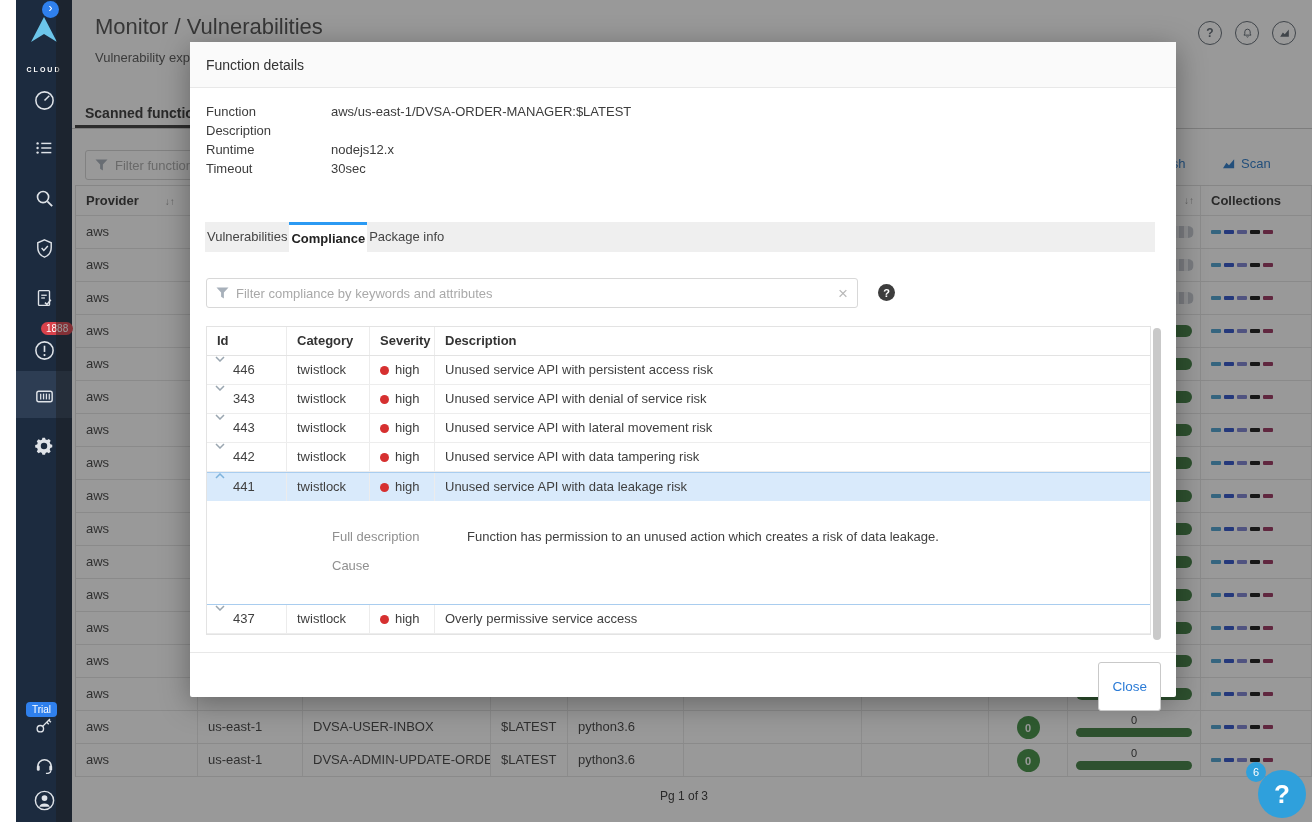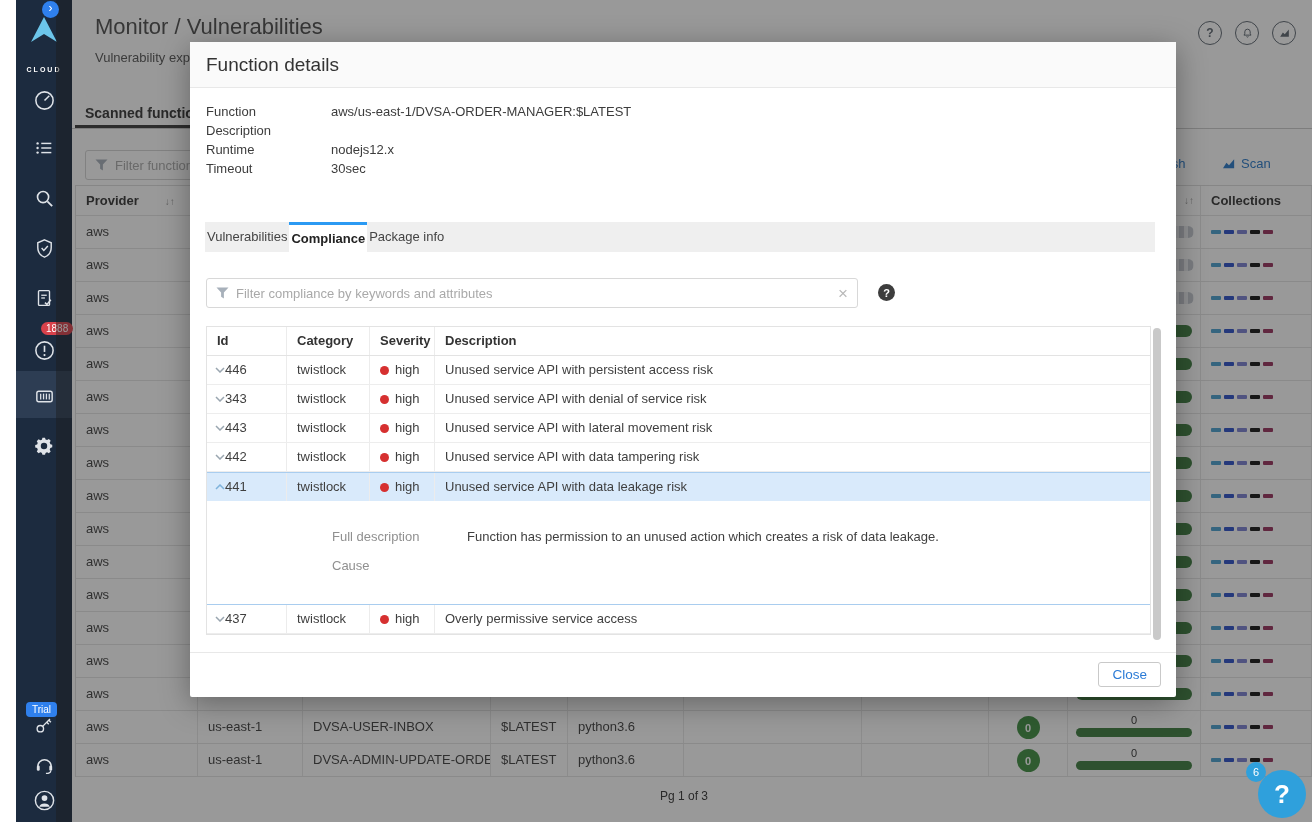--- a/index.html
+++ b/index.html
@@ -69,47 +69,47 @@
     justify-content:center;z-index:60;cursor:pointer}
   .helpbadge{position:absolute;left:1246px;top:762px;width:20px;height:20px;border-radius:50%;
     background:#2fa0dc;color:#fff;font-size:11px;display:flex;align-items:center;justify-content:center;z-index:61}
 
   .overlay{position:absolute;left:56px;top:0;width:1256px;height:822px;background:rgba(28,28,28,0.45);z-index:40}
 
   
   .modal{position:absolute;left:190px;top:42px;width:986px;height:655px;background:#fff;z-index:50;
     border-radius:2px;box-shadow:0 6px 30px rgba(0,0,0,.35)}
   .m-header{height:46px;background:#fafafa;border-bottom:1px solid #e8e8e8;line-height:46px;
-    padding-left:16px;font-size:19px;color:#333}
+    padding-left:16px;font-size:14px;color:#333}
   .m-details{position:absolute;left:16px;top:60px;font-size:13px;color:#3c3c3c}
   .m-drow{display:grid;grid-template-columns:125px auto;line-height:19px}
   .m-tabs{position:absolute;left:15px;top:180px;width:950px;height:30px;background:#efefef;display:flex}
   .m-tab{padding:0 2px;line-height:30px;font-size:13px;color:#444;cursor:pointer}
   .m-tab.active{background:#fff;border-top:3px solid #2b9af3;line-height:27px;font-weight:bold;color:#222}
   .m-filter{position:absolute;left:16px;top:236px;width:652px;height:30px;border:1px solid #d8d8d8;
     border-radius:3px;display:flex;align-items:center;padding:0 9px;gap:7px;background:#fff}
   .m-filter input{border:none;outline:none;font-size:13px;flex:1;font-family:inherit;color:#555}
   .m-filter input::placeholder{color:#a9a9a9}
   .m-clear{color:#b9b9b9;font-size:17px;cursor:pointer;line-height:1}
   .m-help{position:absolute;left:688px;top:242px;width:17px;height:17px;border-radius:50%;background:#3d3d3d;
     color:#fff;font-size:11px;font-weight:bold;display:flex;align-items:center;justify-content:center;cursor:pointer}
   .m-table{position:absolute;left:16px;top:284px;width:945px;border:1px solid #e3e3e3;font-size:13px}
   .m-tr{display:grid;grid-template-columns:80px 83px 65px 1fr;height:29px;border-bottom:1px solid #ededed}
   .m-tc{border-right:1px solid #ececec;padding-left:10px;line-height:28px;overflow:hidden;white-space:nowrap}
   .m-tc:last-child{border-right:none}
   .m-thead{font-weight:bold;color:#333;border-bottom:1px solid #e3e3e3}
-  .m-idcell{display:flex;align-items:center;padding-left:8px}
+  .m-idcell{display:flex;gap:8px;padding-left:8px}
   .m-dot{display:inline-block;width:9px;height:9px;border-radius:50%;background:#d63030;margin-right:6px;vertical-align:-1px}
   .m-tr.sel{background:#d9eafb;border-top:1px solid #a9cdef;border-bottom:none}
   .m-expanded{border-bottom:1px solid #a9cdef;height:104px;padding:28px 0 0 125px}
   .m-erow{display:grid;grid-template-columns:135px 1fr;margin-bottom:14px}
   .m-elabel{color:#909090}
   .m-scroll{position:absolute;left:963px;top:286px;width:8px;height:312px;border-radius:4px;background:#c9c9c9;cursor:pointer}
   .m-footer{position:absolute;left:0;bottom:0;width:100%;height:45px;border-top:1px solid #e8e8e8}
-  .m-close{position:absolute;right:15px;top:9px;padding:4px 13px;border:1px solid #c9c9c9;border-radius:3px;
+  .m-close{position:absolute;right:15px;top:9px;padding:16px 13px;border:1px solid #c9c9c9;border-radius:3px;
     background:#fff;color:#2b7bd6;font-size:13.5px;font-family:inherit;cursor:pointer}
   svg{display:block}
 </style>
 </head>
 <body>
 
 <div class="stage">
 
   <aside class="sidebar">
     <div class="sb-logo">

